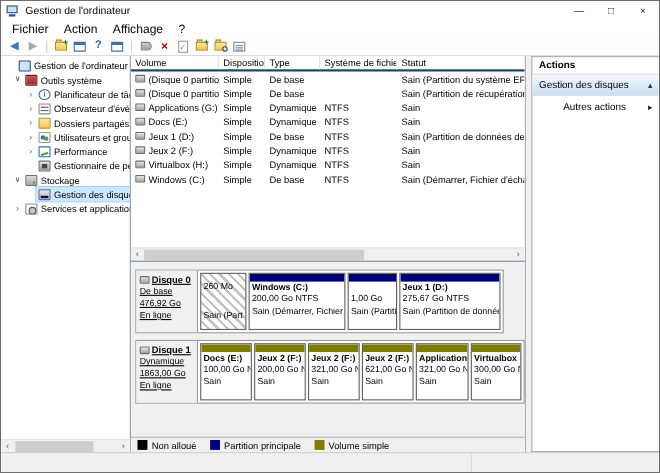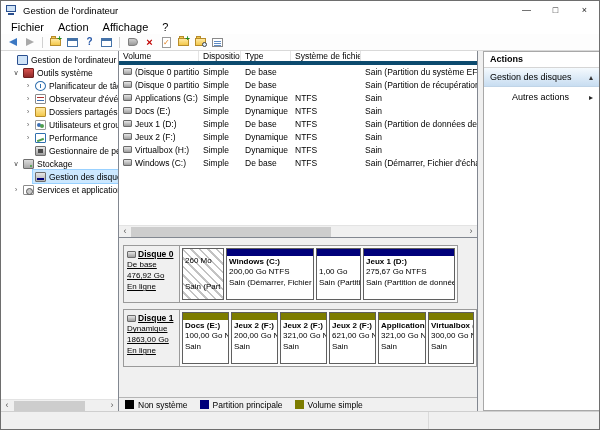--- a/index.html
+++ b/index.html
@@ -82,21 +82,21 @@
   .hs-btn { width:12px; flex:0 0 auto; text-align:center; font-size:9px; line-height:11px; color:#5a5a5a; }
   .hs-track { flex:1; position:relative; }
   .hs-thumb { position:absolute; top:1px; height:10px; background:#cdcdcd; }
 
   
   .center { flex:1 1 auto; min-width:0; display:flex; flex-direction:column; border-right:1px solid #828790; background:#fff; }
 
   
   .vol-section { height:186px; flex:0 0 auto; display:flex; flex-direction:column; background:#fff; }
   .vol-table { flex:1; overflow:hidden; }
-  .vol-header { display:flex; height:14px; border-bottom:4px solid #0c4a6e; align-items:center; }
+  .vol-header { display:flex; height:14px; border-bottom:2px solid #0c4a6e; align-items:center; }
   .vh-cell { padding:0 4px; border-right:1px solid #e4e4e4; font-size:8.5px; height:100%; display:flex; align-items:center; white-space:nowrap; overflow:hidden; }
   .c-vol { width:80px; flex:0 0 auto; } .c-disp { width:42px; flex:0 0 auto; }
   .c-type { width:50px; flex:0 0 auto; } .c-fs { width:70px; flex:0 0 auto; }
   .c-stat { flex:1; min-width:0; border-right:none; }
   .vol-row { display:flex; height:13px; align-items:center; font-size:8.5px; }
   .vr-cell { padding:0 4px; white-space:nowrap; overflow:hidden; display:flex; align-items:center; gap:3px; }
   .vol-ico { width:9px; height:7px; flex:0 0 auto; background:linear-gradient(#e6e6e6,#9f9f9f); border:1px solid #6b6b6b; border-radius:1px; }
 
   
   .disk-section { flex:1 1 auto; min-height:0; background:#f0f0f0; border-top:1px solid #828790; display:flex; flex-direction:column; }
@@ -319,20 +319,21 @@
 
     <div class="center">
 
       <div class="vol-section">
         <div class="vol-table">
           <div class="vol-header">
             <span class="vh-cell c-vol">Volume</span>
             <span class="vh-cell c-disp">Disposition</span>
             <span class="vh-cell c-type">Type</span>
             <span class="vh-cell c-fs">Système de fichiers</span>
+            <span class="vh-cell c-stat">Statut</span>
           </div>
 
           <div class="vol-row">
             <span class="vr-cell c-vol">
                 <span class="vol-ico"></span>
                 <span>(Disque 0 partition 1)</span>
               </span>
             <span class="vr-cell c-disp">Simple</span>
             <span class="vr-cell c-type">De base</span>
             <span class="vr-cell c-fs"></span>
@@ -524,21 +525,21 @@
                 </div>
               </div>
             </div>
           </div>
 
         </div>
 
         <div class="legend">
           <span class="legend-item">
             <span class="sw sw-unalloc"></span>
-            <span>Non système</span>
+            <span>Non alloué</span>
           </span>
           <span class="legend-item">
             <span class="sw sw-primary"></span>
             <span>Partition principale</span>
           </span>
           <span class="legend-item">
             <span class="sw sw-simple"></span>
             <span>Volume simple</span>
           </span>
         </div>

